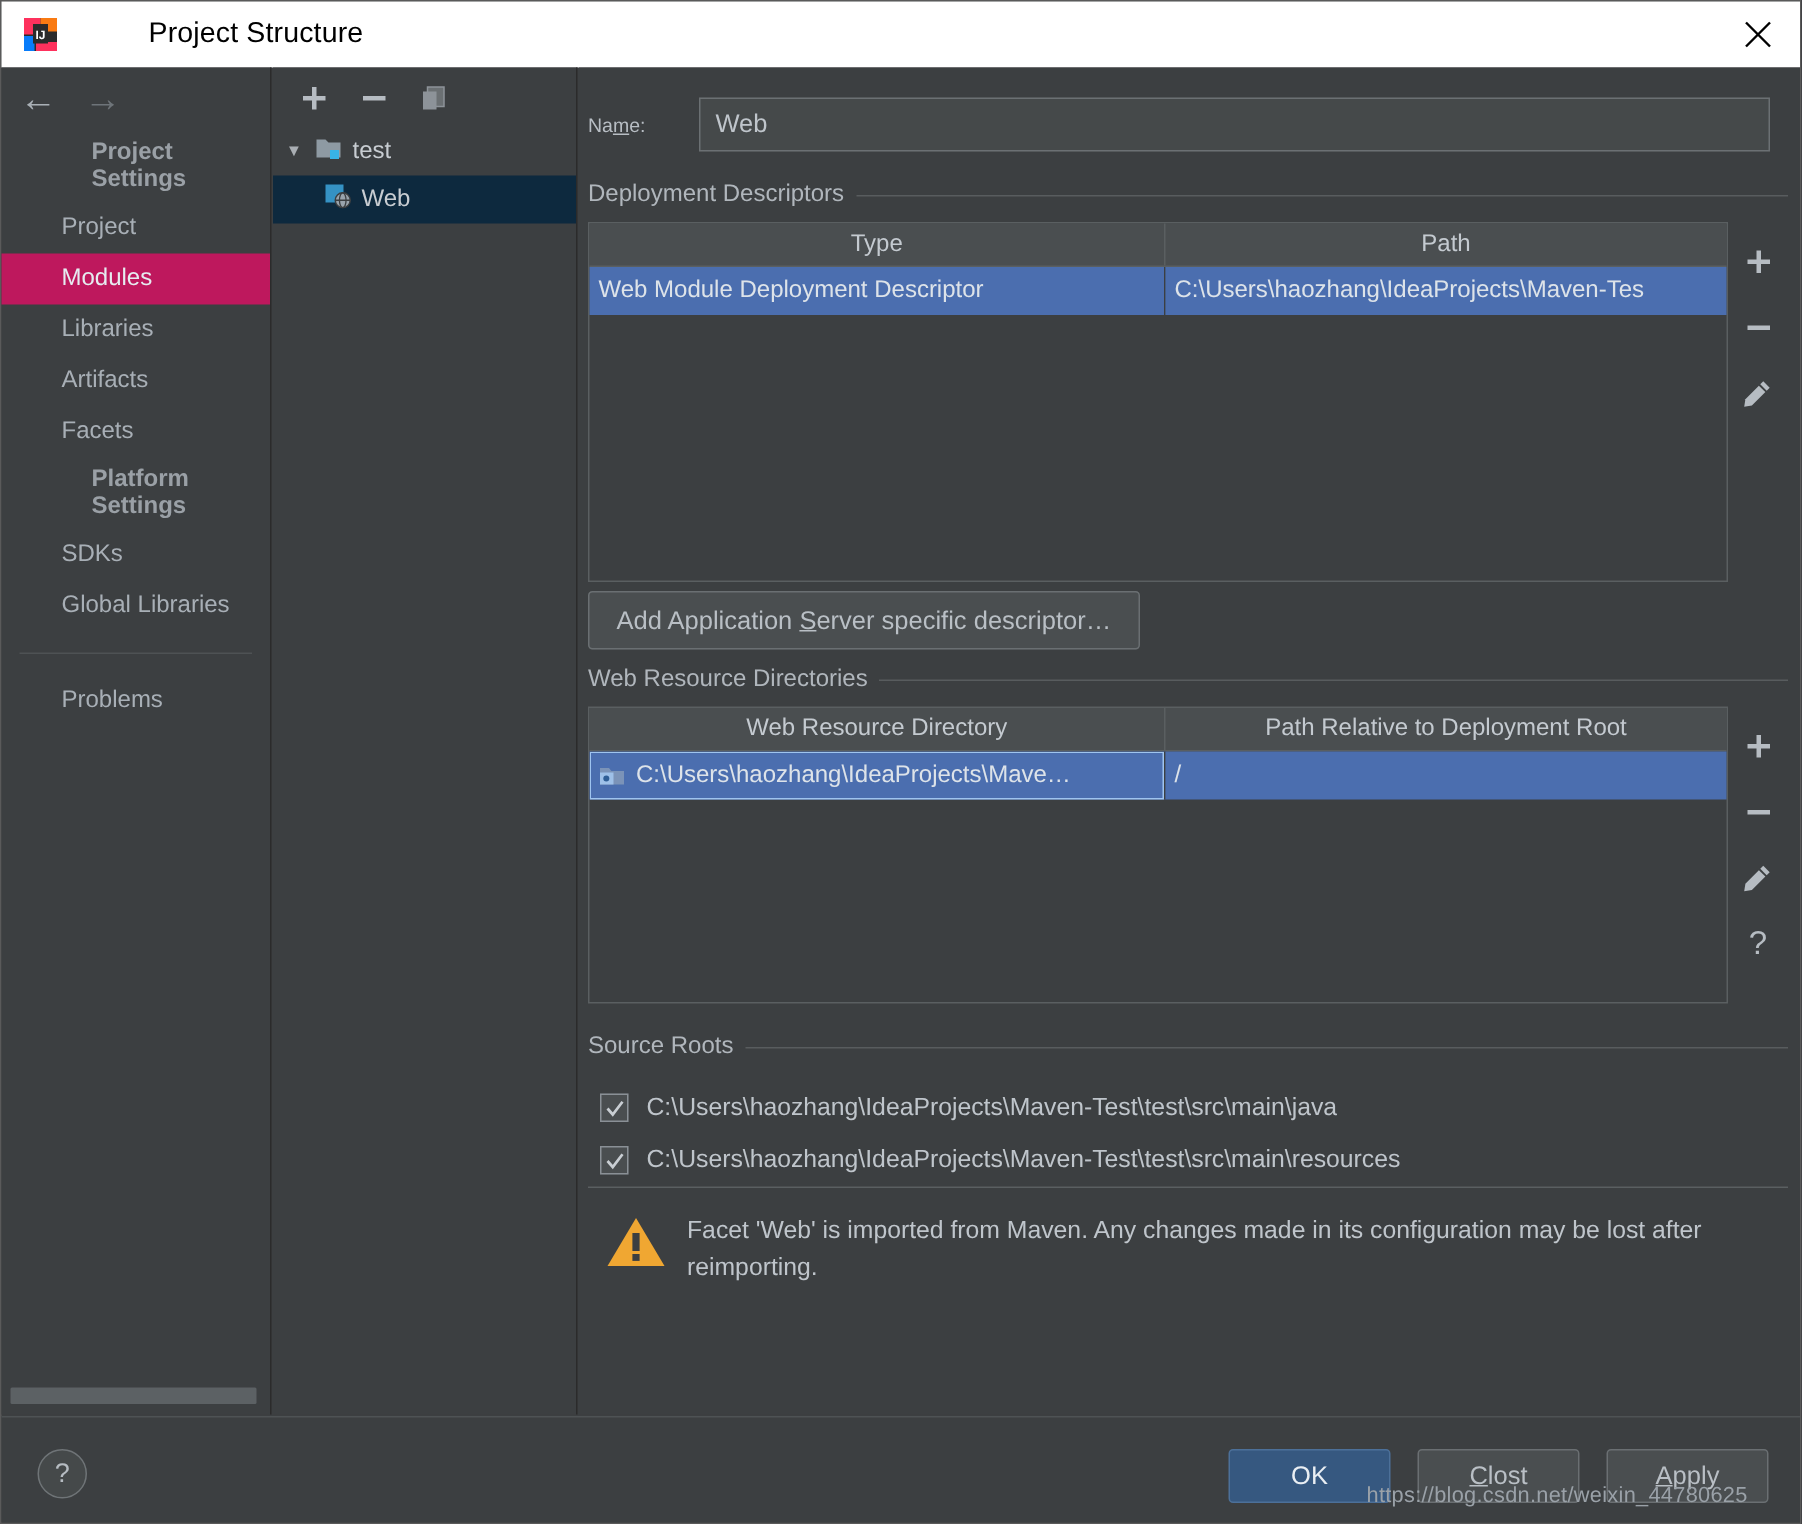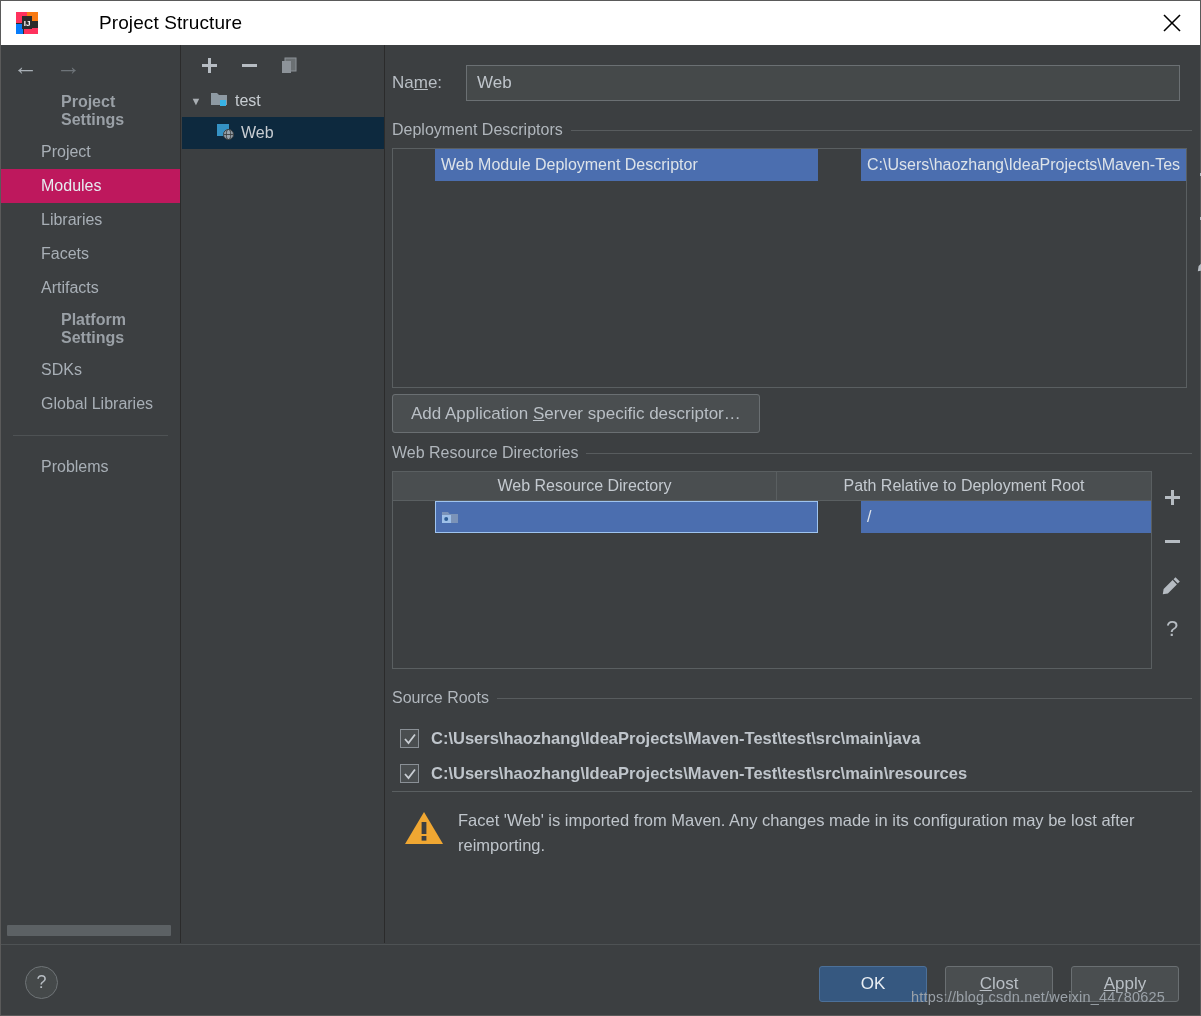--- a/index.html
+++ b/index.html
@@ -84,21 +84,21 @@
   .tri {
     width: 16px; display: inline-block; color: #a9aeb3; font-size: 11px; text-align: center;
   }
 
   
   .content {
     position: absolute; left: 385px; top: 44px; width: 814px; height: 898px;
     background: #3c3f41;
   }
   .name-row { display: flex; align-items: center; padding: 20px 20px 0 6px; }
-  .name-label { color: #b8bec4; font-size: 17px; width: 74px; }
+  .name-label { color: #b8bec4; font-size: 13px; width: 74px; }
   .name-label u { text-decoration: underline; }
   .name-field {
     flex: 1; height: 36px; background: #45494a; border: 1px solid #6b7073;
     color: #bfc5cb; font-size: 17px; padding: 0 10px; line-height: 34px;
     font-family: "Liberation Sans", sans-serif;
   }
 
   
   .group { margin: 20px 8px 0 6px; }
   .group-head { display: flex; align-items: center; gap: 8px; }
@@ -116,21 +116,20 @@
     border-right: 1px solid #5a5f61;
   }
   .th:last-child { border-right: none; }
   .tbody { position: relative; }
   .trow { display: flex; height: 32px; }
   .trow.sel .td { background: #4b6eaf; color: #dde3e9; }
   .td {
     font-size: 16px; color: #bfc5cb; display: flex; align-items: center;
     padding: 12px 6px; overflow: hidden; white-space: nowrap;
     border-right: 1px solid #3c3f41;
-    margin-left: 42px;
   }
   .td:last-child { border-right: none; }
   .trow.sel.outlined .td:first-child { box-shadow: inset 0 0 0 1px #9fc4ef; }
 
   .side-tools {
     width: 40px; display: flex; flex-direction: column; align-items: center;
     padding-top: 4px; gap: 0;
   }
   .stool {
     width: 40px; height: 44px; display: flex; align-items: center; justify-content: center;
@@ -141,21 +140,21 @@
   .btn {
     background: #4a4e50; border: 1px solid #6a6f72; border-radius: 3px;
     color: #b9bfc5; font-size: 17px; padding: 9px 18px; cursor: default;
     font-family: "Liberation Sans", sans-serif;
   }
   .btn u { text-decoration: underline; }
 
   
   .src-box {
     border: 1px solid #5a5f61; border-top: none; border-left: none; border-right: none;
-    margin-top: 8px; padding: 6px 0 0 8px; font-weight: bold;
+    margin-top: 8px; padding: 6px 0 0 8px;
   }
   .src-row { display: flex; align-items: center; gap: 12px; height: 35px; }
   .cb {
     width: 19px; height: 19px; border: 1px solid #8a9096; background: #4a4e50;
     display: flex; align-items: center; justify-content: center; flex: 0 0 auto;
   }
   .cb svg { display: block; }
   .src-text { color: #bfc5cb; font-size: 16.5px; white-space: nowrap; }
 
   
@@ -221,22 +220,22 @@
   <div class="sidebar">
     <div class="nav-arrows">
       <span class="arrow">←</span>
       <span class="arrow fwd">→</span>
     </div>
 
     <div class="side-group">Project Settings</div>
     <div class="side-item">Project</div>
     <div class="side-item selected">Modules</div>
     <div class="side-item">Libraries</div>
+    <div class="side-item">Artifacts</div>
     <div class="side-item">Facets</div>
-    <div class="side-item">Artifacts</div>
 
     <div class="side-group">Platform Settings</div>
     <div class="side-item">SDKs</div>
     <div class="side-item">Global Libraries</div>
 
     <div class="side-sep"></div>
 
     <div class="side-item">Problems</div>
 
     <div class="side-scroll"></div>
@@ -297,20 +296,24 @@
     </div>
 
     <div class="group">
       <div class="group-head">
         <span class="group-title">Deployment Descriptors</span>
         <span class="group-line"></span>
       </div>
 
       <div class="table-wrap">
         <div class="table" style="height:240px">
+          <div class="thead">
+            <div class="th" style="width:384px">Type</div>
+            <div class="th" style="flex:1">Path</div>
+          </div>
           <div class="tbody">
             <div class="trow sel">
               <div class="td" style="width:384px">Web Module Deployment Descriptor</div>
               <div class="td" style="flex:1">C:\Users\haozhang\IdeaProjects\Maven-Tes</div>
             </div>
           </div>
         </div>
         <div class="side-tools">
           <div class="stool">
             <svg width="19" height="19" viewBox="0 0 19 19">
@@ -352,20 +355,21 @@
           <div class="tbody">
             <div class="trow sel outlined">
               <div class="td" style="width:384px; gap:7px">
                 <span style="flex:0 0 auto;display:flex">
                   <svg width="18" height="15" viewBox="0 0 18 15">
                     <path d="M1 2 h6 l1.6 2 h8.4 v9 h-16 z" fill="#7b93b8"></path>
                     <rect x="1" y="5" width="9" height="8" fill="#9ec0e8"></rect>
                     <circle cx="5.2" cy="9" r="2" fill="#2f5e96"></circle>
                   </svg>
                 </span>
+                <span>C:\Users\haozhang\IdeaProjects\Mave…</span>
               </div>
               <div class="td" style="flex:1">/</div>
             </div>
           </div>
         </div>
         <div class="side-tools">
           <div class="stool">
             <svg width="19" height="19" viewBox="0 0 19 19">
               <rect x="8" y="2" width="3" height="15" fill="#b6bcc2"></rect>
               <rect x="2" y="8" width="15" height="3" fill="#b6bcc2"></rect>

